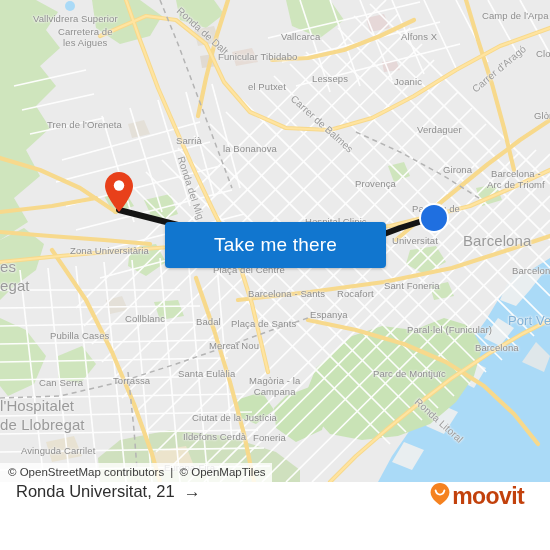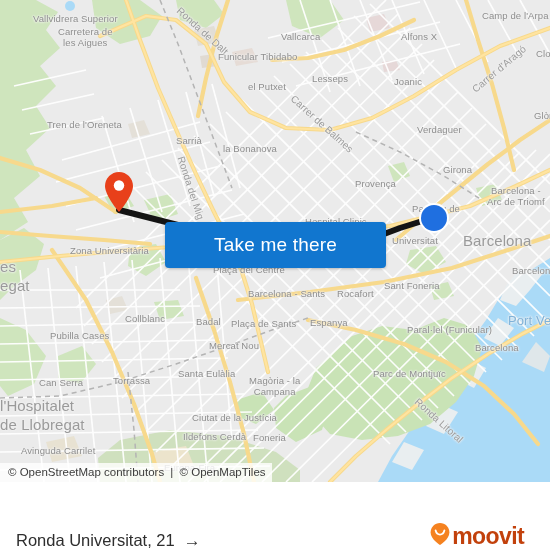--- a/index.html
+++ b/index.html
@@ -86,21 +86,21 @@
   #attribution a { color: #3c3c3c; text-decoration: none; }
   #attribution .sep { margin: 0 3px; }
 
   
   #footer {
     position: absolute;
     left: 0; top: 482px;
     width: 540px; height: 68px;
     background: #ffffff;
     display: flex;
-    align-items: flex-end;
+    align-items: flex-start;
     padding: 0 16px;
     box-sizing: border-box;
   }
   #trip-summary {
     display: flex;
     align-items: center;
     gap: 9px;
     color: #2e2e2e;
     font-size: 16.5px;
     white-space: nowrap;
@@ -340,39 +340,39 @@
         <div class="map-label road" style="left: 470px; top: 86px; transform: rotate(-40deg); transform-origin: left top;">Carrer d'Aragó</div>
         <div class="map-label" style="left: 536px; top: 48px;">Clot</div>
         <div class="map-label" style="left: 47px; top: 119px;">Tren de l'Oreneta</div>
         <div class="map-label" style="left: 417px; top: 124px;">Verdaguer</div>
         <div class="map-label" style="left: 534px; top: 110px;">Glòries</div>
         <div class="map-label" style="left: 176px; top: 135px;">Sarrià</div>
         <div class="map-label" style="left: 223px; top: 143px;">la Bonanova</div>
         <div class="map-label road" style="left: 186px; top: 155px; transform: rotate(72deg); transform-origin: left top;">Ronda del Mig</div>
         <div class="map-label" style="left: 443px; top: 164px;">Girona</div>
         <div class="map-label" style="left: 355px; top: 178px;">Provença</div>
-        <div class="map-label two" style="left: 487px; top: 185px;">Barcelona -
+        <div class="map-label two" style="left: 487px; top: 168px;">Barcelona -
 Arc de Triomf</div>
         <div class="map-label two" style="left: 412px; top: 203px;">Passeig de
 G        L4)</div>
         <div class="map-label" style="left: 305px; top: 216px;">Hospital Clinic</div>
         <div class="map-label" style="left: 392px; top: 235px;">Universitat</div>
         <div class="map-label big" style="left: 463px; top: 232px;">Barcelona</div>
         <div class="map-label" style="left: 70px; top: 245px;">Zona Universitària</div>
         <div class="map-label" style="left: 213px; top: 264px;">Plaça del Centre</div>
         <div class="map-label" style="left: 237px; top: 288px; padding-left: 11px;">Barcelona - Sants</div>
         <div class="map-label" style="left: 337px; top: 288px;">Rocafort</div>
         <div class="map-label" style="left: 384px; top: 280px;">Sant Foneria</div>
         <div class="map-label" style="left: 512px; top: 265px;">Barcelona</div>
         <div class="map-label big" style="left: 0px; top: 258px;">es</div>
         <div class="map-label big" style="left: 0px; top: 277px;">egat</div>
         <div class="map-label" style="left: 125px; top: 313px;">Collblanc</div>
         <div class="map-label" style="left: 196px; top: 316px;">Badal</div>
         <div class="map-label" style="left: 231px; top: 318px;">Plaça de Sants</div>
-        <div class="map-label" style="left: 310px; top: 317px;">Espanya</div>
+        <div class="map-label" style="left: 310px; top: 309px;">Espanya</div>
         <div class="map-label" style="left: 407px; top: 324px;">Paral·lel (Funicular)</div>
         <div class="map-label water" style="left: 508px; top: 313px;">Port Vell</div>
         <div class="map-label" style="left: 50px; top: 330px;">Pubilla Cases</div>
         <div class="map-label" style="left: 209px; top: 340px;">Mercat Nou</div>
         <div class="map-label" style="left: 475px; top: 342px;">Barcelona</div>
         <div class="map-label" style="left: 39px; top: 377px;">Can Serra</div>
         <div class="map-label" style="left: 113px; top: 375px;">Torrassa</div>
         <div class="map-label" style="left: 178px; top: 368px;">Santa Eulàlia</div>
         <div class="map-label two" style="left: 249px; top: 375px;">Magòria - la
 Campana</div>

